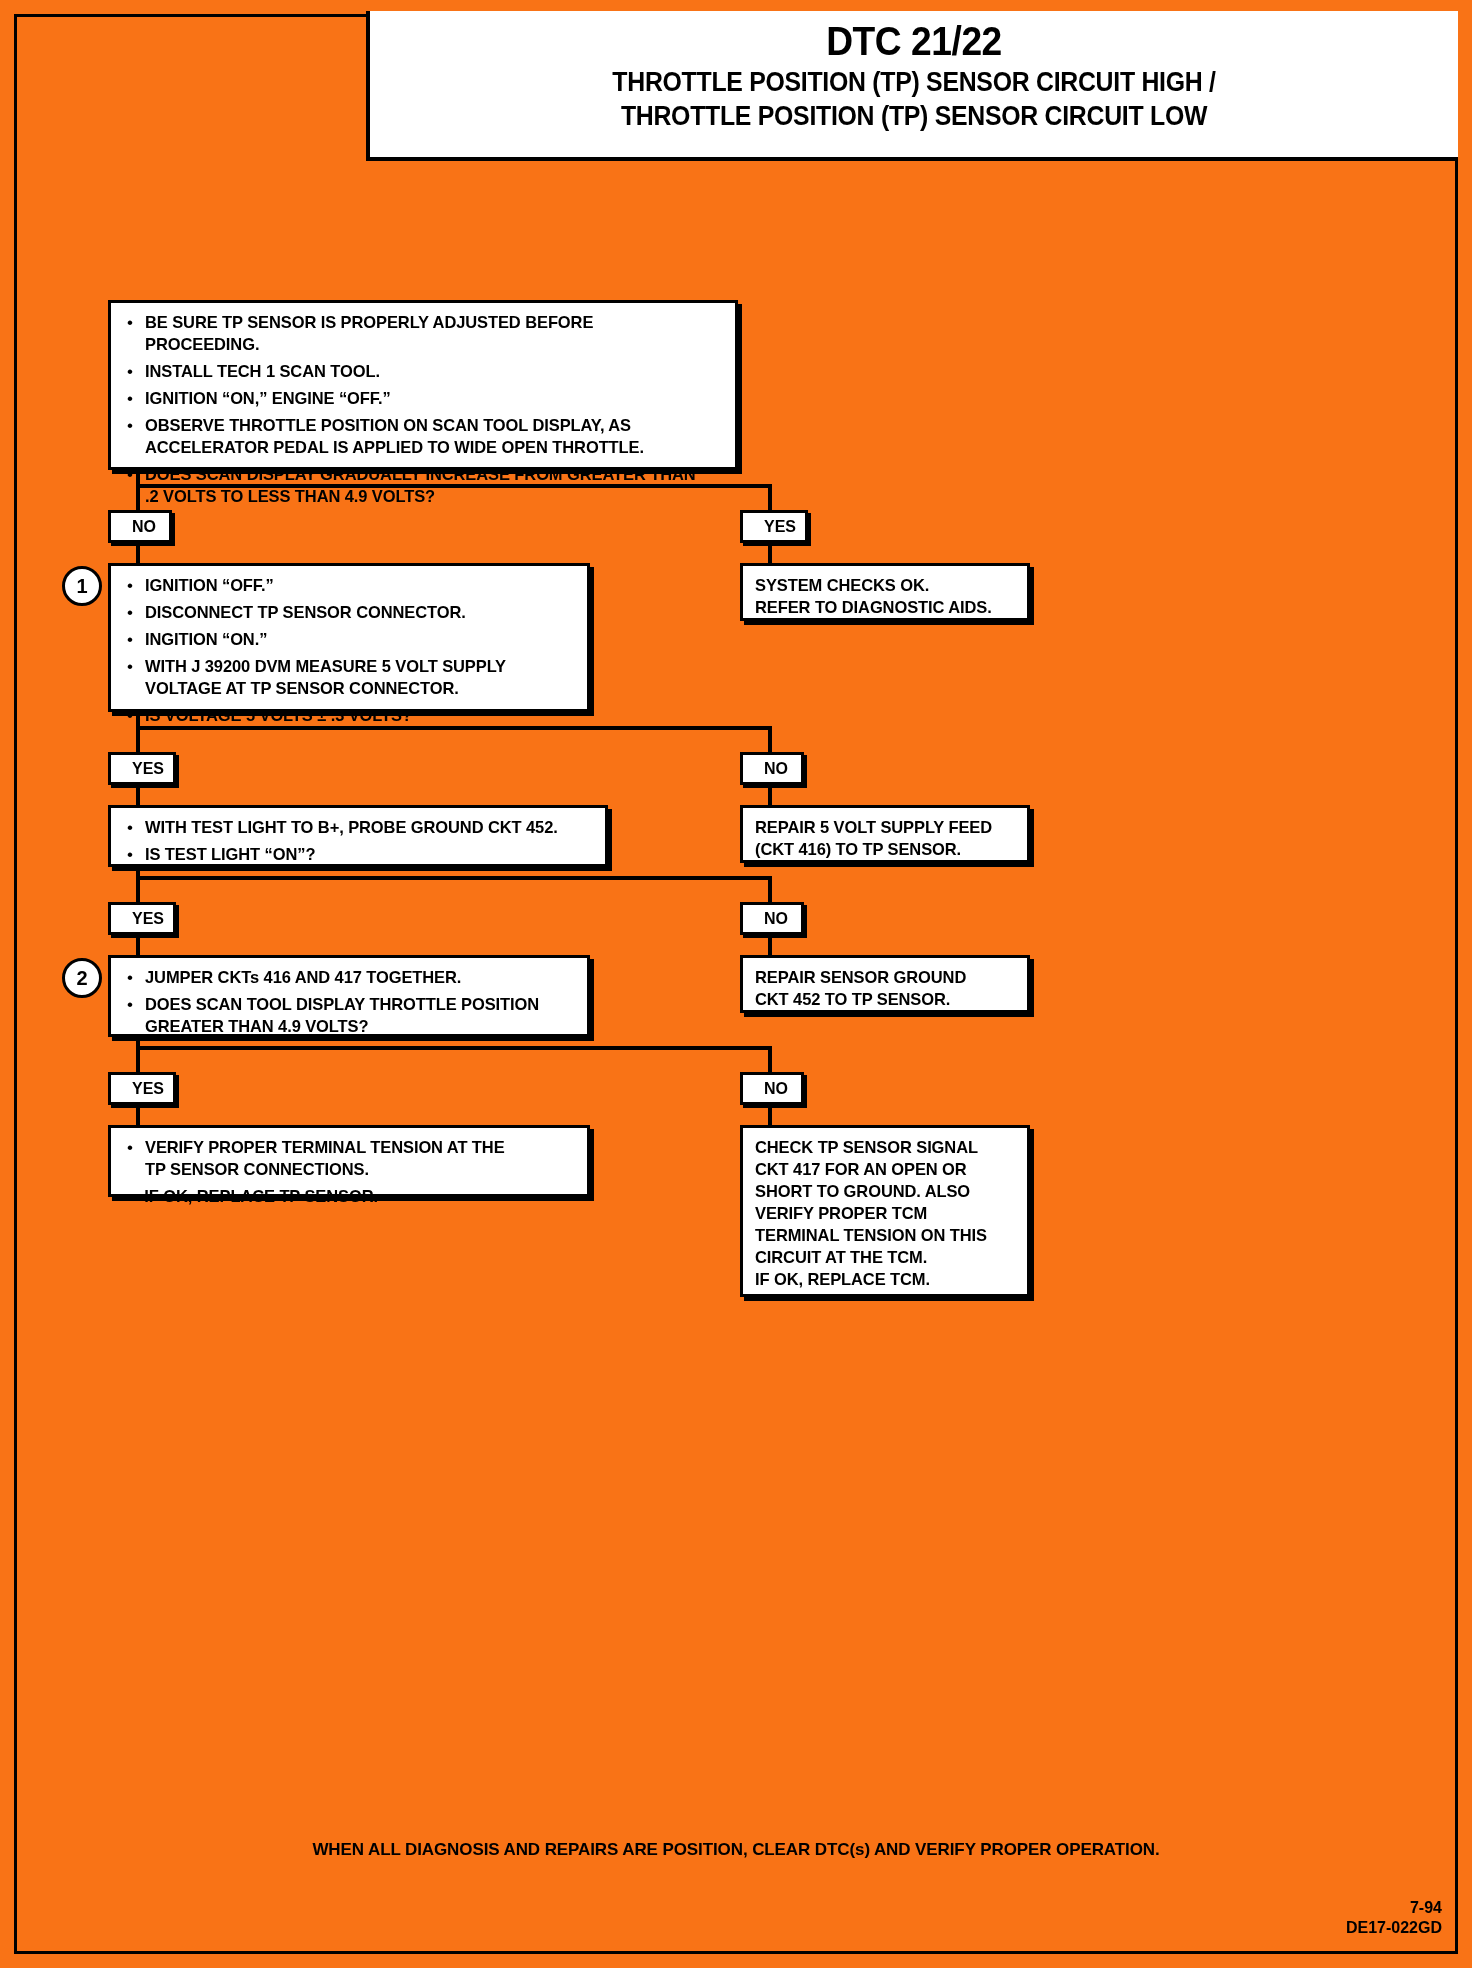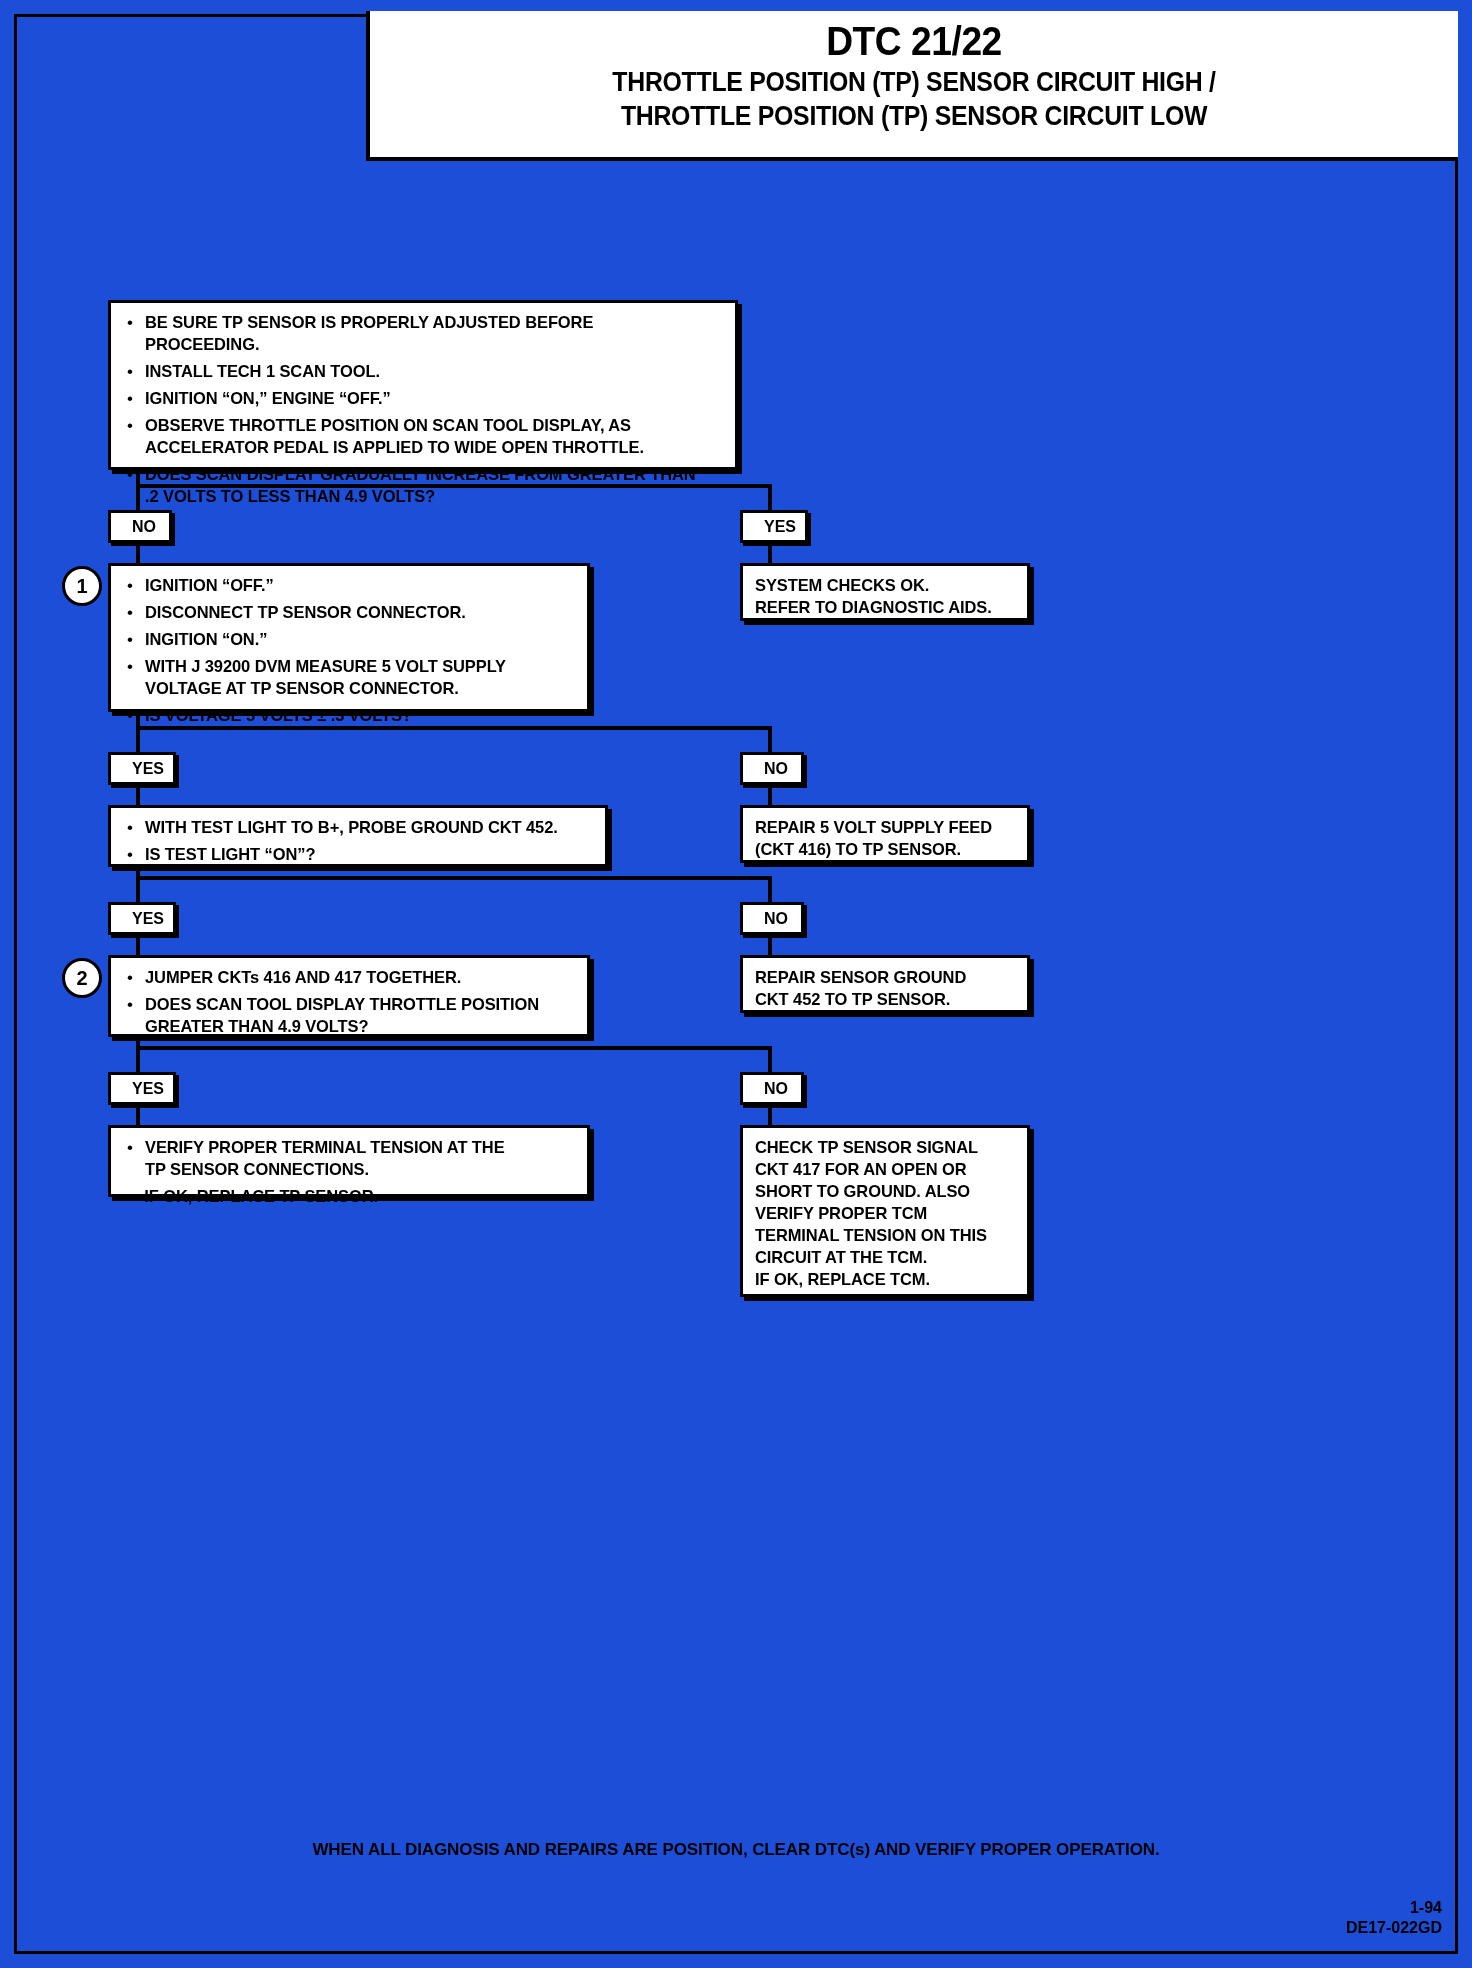--- a/index.html
+++ b/index.html
@@ -8,21 +8,21 @@
     background: #ffffff;
   }
   body {
     font-family: "Liberation Sans", sans-serif;
     color: #000000;
   }
   #page {
     position: relative;
     width: 1472px;
     height: 1968px;
-    background: #1d4ed8;
+    background: #f97316;
     overflow: hidden;
   }
 
   
   .page-border {
     position: absolute;
     left: 14px;
     top: 14px;
     width: 1444px;
     height: 1940px;
@@ -369,17 +369,17 @@
 SHORT TO GROUND. ALSO
 VERIFY PROPER TCM
 TERMINAL TENSION ON THIS
 CIRCUIT AT THE TCM.
 IF OK, REPLACE TCM.</div>
     </div>
   </div>
 
   <div class="footer-note">WHEN ALL DIAGNOSIS AND REPAIRS ARE POSITION, CLEAR DTC(s) AND VERIFY PROPER OPERATION.</div>
   <div class="page-code">
-    <div>1-94</div>
+    <div>7-94</div>
     <div>DE17-022GD</div>
   </div>
 
 </div>
 
 </body></html>

